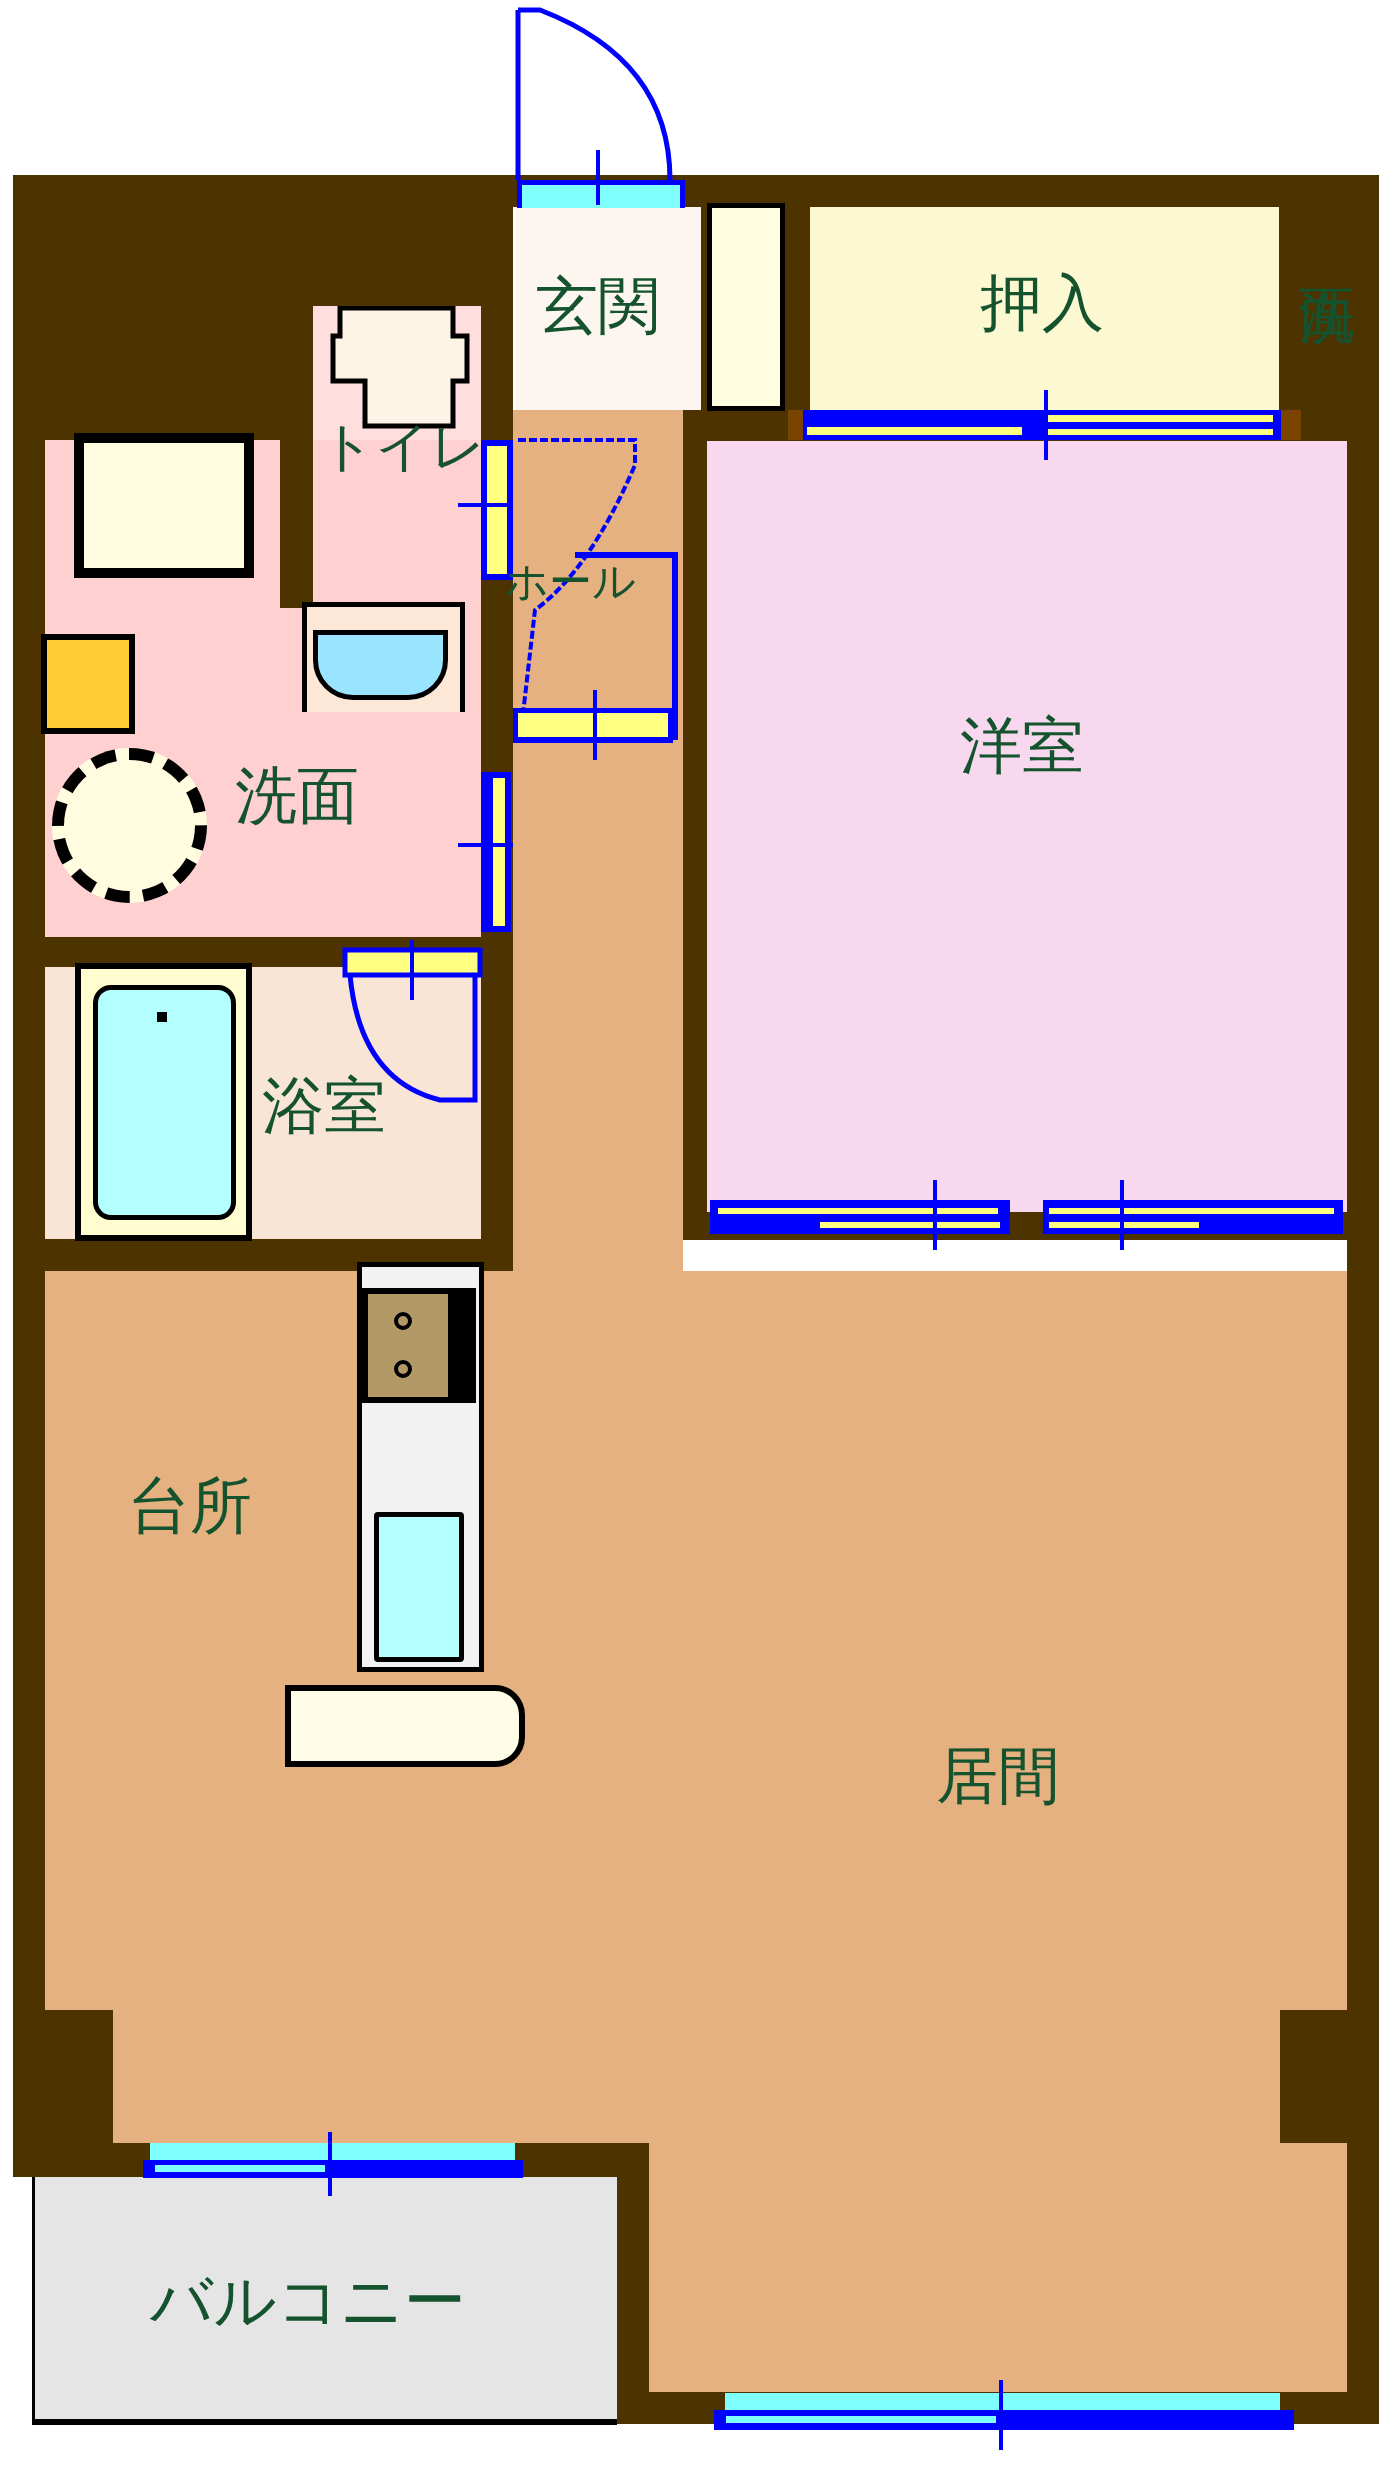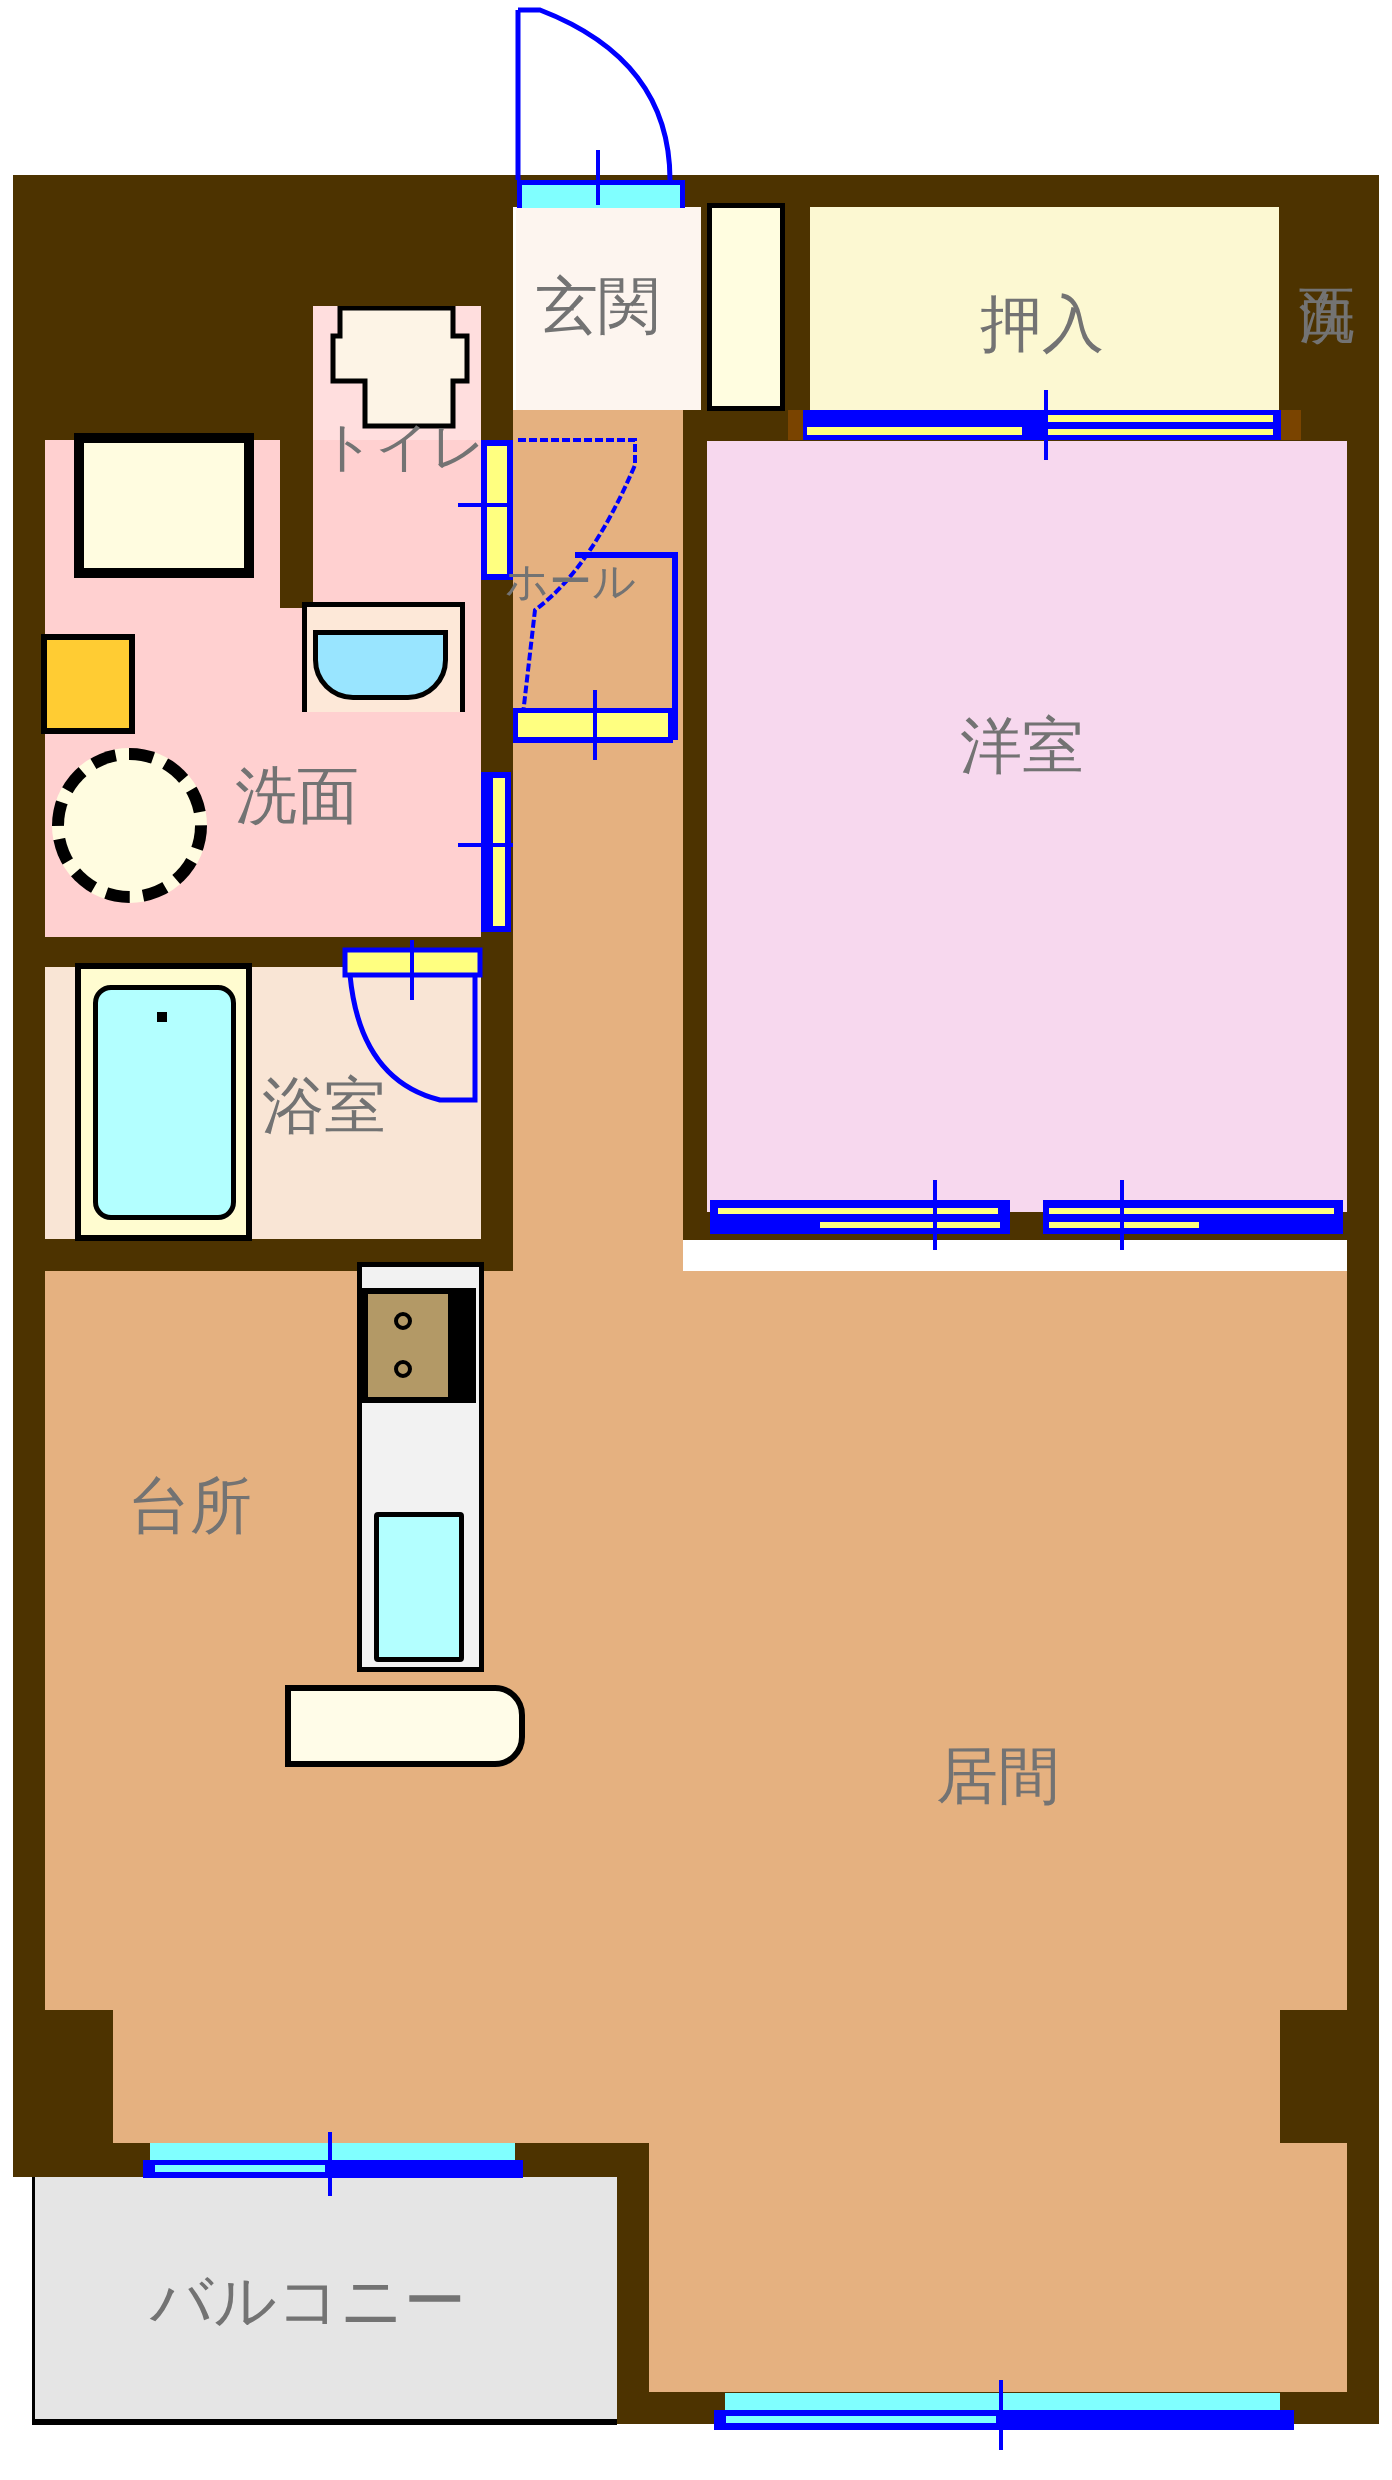--- a/index.html
+++ b/index.html
@@ -1,20 +1,20 @@
 <!DOCTYPE html>
 <html><head>
 <meta charset="utf-8">
 <style>
   html,body{margin:0;padding:0;background:#ffffff;}
   body{width:1392px;height:2480px;position:relative;overflow:hidden;font-family:"DejaVu Serif","Liberation Serif",serif;}
   .abs{position:absolute;box-sizing:border-box;}
   .wall{background:#4d3300;}
   .jamb{background:#7a4400;}
-  .label{position:absolute;color:#737373;font-size:62px;line-height:1;white-space:nowrap;font-family:"DejaVu Serif","Liberation Serif",serif;}
+  .label{position:absolute;color:#14532d;font-size:62px;line-height:1;white-space:nowrap;font-family:"DejaVu Serif","Liberation Serif",serif;}
   .blue{background:#0000ff;}
   .yellow{background:#ffff80;}
   .cyan{background:#80ffff;}
   .outline{border:6px solid #000;}
 </style>
 </head>
 <body>
 
 <div class="abs wall" style="left:13px;top:175px;width:1366px;height:32px;"></div>
 <div class="abs wall" style="left:13px;top:175px;width:32px;height:2000px;"></div>
@@ -132,21 +132,21 @@
 </div>
 <div class="abs blue" style="left:328px;top:2132px;width:4px;height:64px;"></div>
 
 <div class="abs cyan" style="left:725px;top:2393px;width:555px;height:20px;"></div>
 <div class="abs blue" style="left:714px;top:2410px;width:580px;height:20px;">
   <div class="abs cyan" style="left:12px;top:6px;width:270px;height:7px;"></div>
 </div>
 <div class="abs blue" style="left:999px;top:2380px;width:4px;height:70px;"></div>
 
 <div class="label" style="left:536px;top:275px;">玄関</div>
-<div class="label" style="left:980px;top:272px;margin-top:21px;">押入</div>
+<div class="label" style="left:980px;top:272px;">押入</div>
 <div class="label" style="left:1295px;top:245px;width:60px;font-size:56px;writing-mode:vertical-rl;line-height:1;white-space:normal;">洗面</div>
 <div class="label" style="left:320px;top:420px;font-size:54px;">トイレ</div>
 <div class="label" style="left:505px;top:560px;font-size:43px;">ホール</div>
 <div class="label" style="left:960px;top:715px;">洋室</div>
 <div class="label" style="left:235px;top:765px;">洗面</div>
 <div class="label" style="left:262px;top:1075px;">浴室</div>
 <div class="label" style="left:128px;top:1475px;">台所</div>
 <div class="label" style="left:936px;top:1745px;">居間</div>
 <div class="label" style="left:150px;top:2270px;">バルコニー</div>
 

